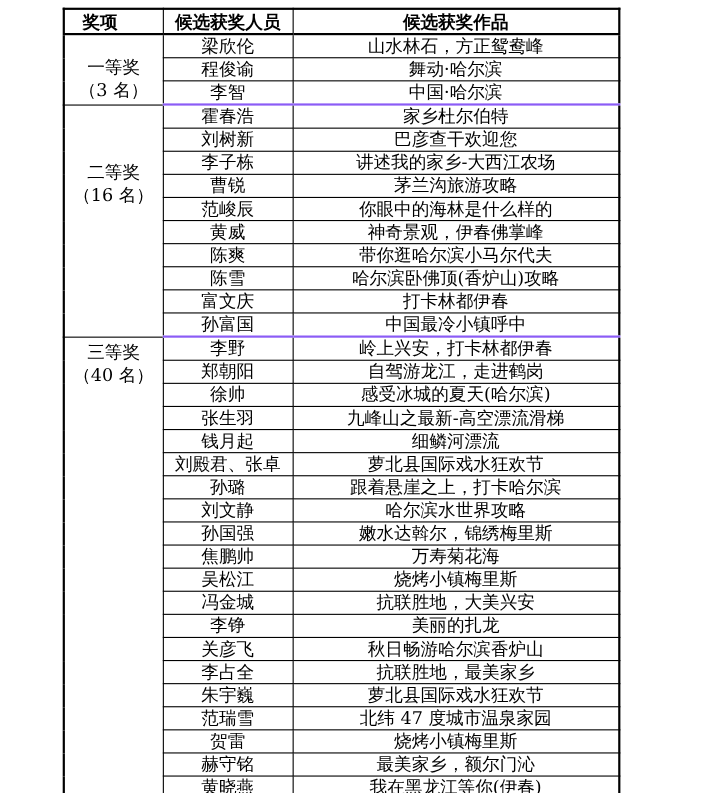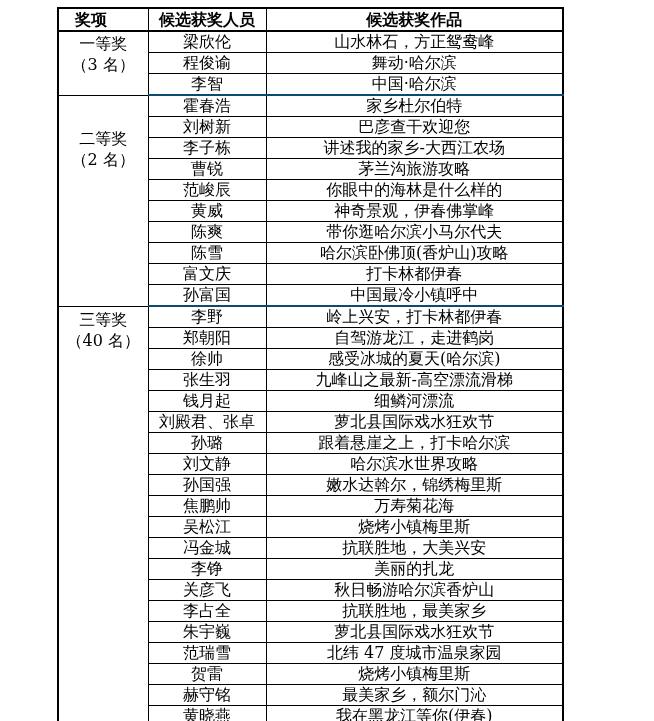--- a/index.html
+++ b/index.html
@@ -37,27 +37,27 @@
   thead tr { height: 23px; padding-left: 32px; }
   tbody tr { height: 20.5px; }
   thead th {
     font-weight: bold;
     border-bottom: 2px solid #000000;
   }
   th.award-header {
     text-align: left;
     padding-left: 16px;
   }
-  tr.group-end td { border-bottom: 2px solid #0c4a6e; }
+  tr.group-end td { border-bottom: 2px solid #8b5cf6; }
   td.award-cell {
     vertical-align: top;
     line-height: 21px;
   }
-  td.award-cell.g1 { padding-top: 1px; }
-  td.award-cell.g2 { padding-top: 32px; }
+  td.award-cell.g1 { padding-top: 18px; }
+  td.award-cell.g2 { padding-top: 50px; }
   td.award-cell.g3 { padding-top: 2px; }
 </style>
 </head>
 <body>
 
 <table class="awards">
   <colgroup>
     <col style="width:90px">
     <col style="width:118px">
     <col style="width:297px">
@@ -82,21 +82,21 @@
         <td>程俊谕</td>
         <td>舞动·哈尔滨</td>
       </tr>
       <tr class="group-end">
         <td>李智</td>
         <td>中国·哈尔滨</td>
       </tr>
       <tr>
         <td rowspan="10" class="award-cell g2">
           <div>二等奖</div>
-          <div>（2 名）</div>
+          <div>（16 名）</div>
         </td>
         <td>霍春浩</td>
         <td>家乡杜尔伯特</td>
       </tr>
       <tr>
         <td>刘树新</td>
         <td>巴彦查干欢迎您</td>
       </tr>
       <tr>
         <td>李子栋</td>

